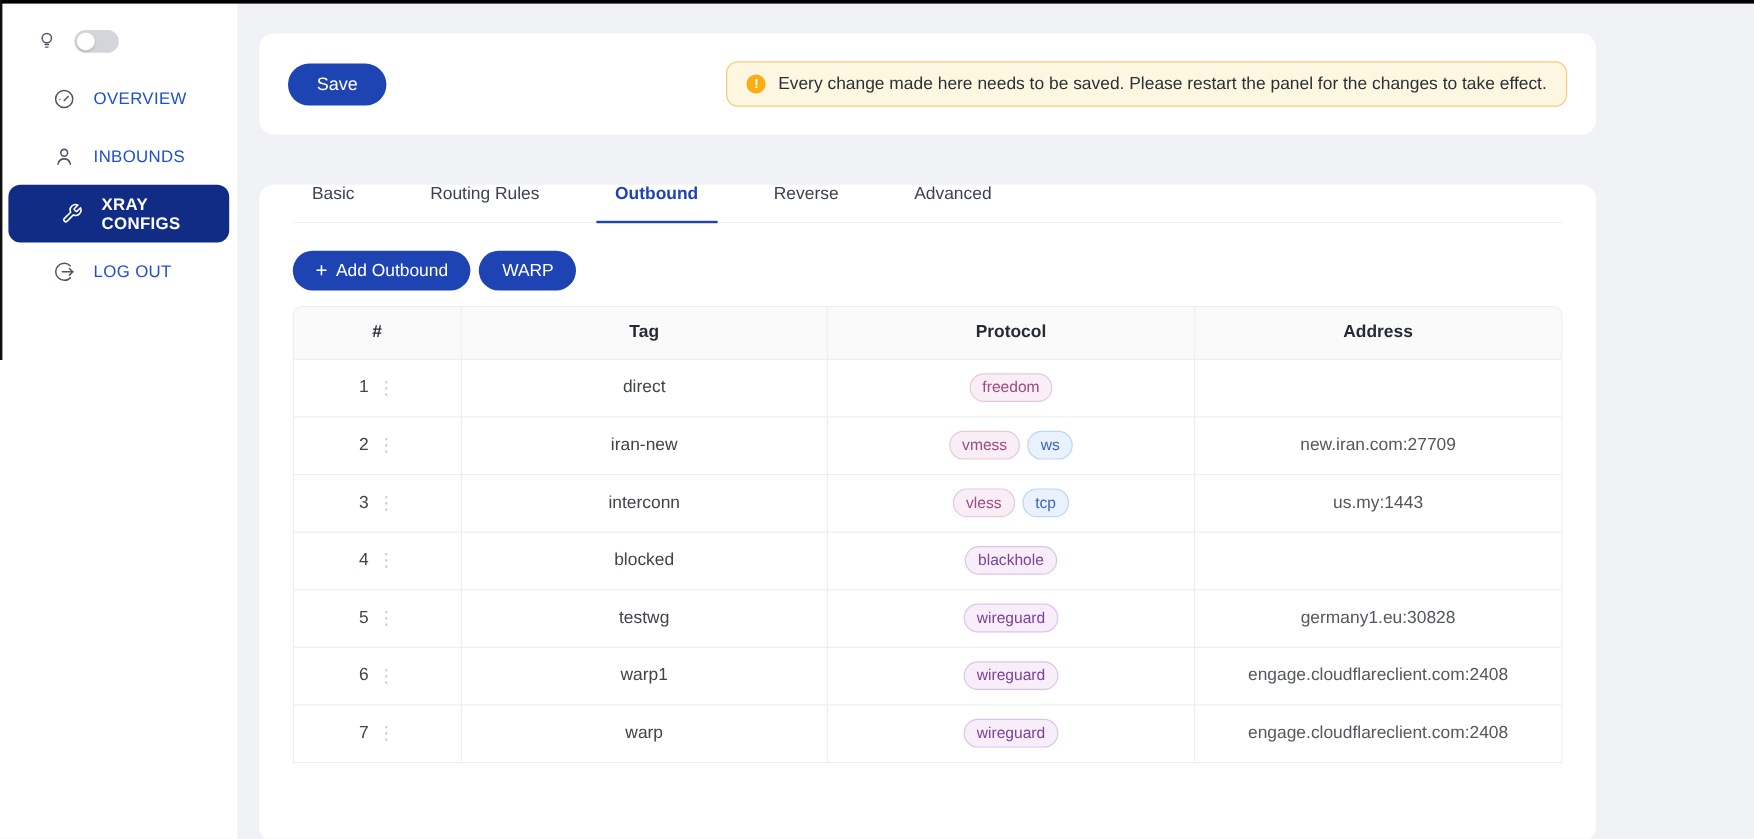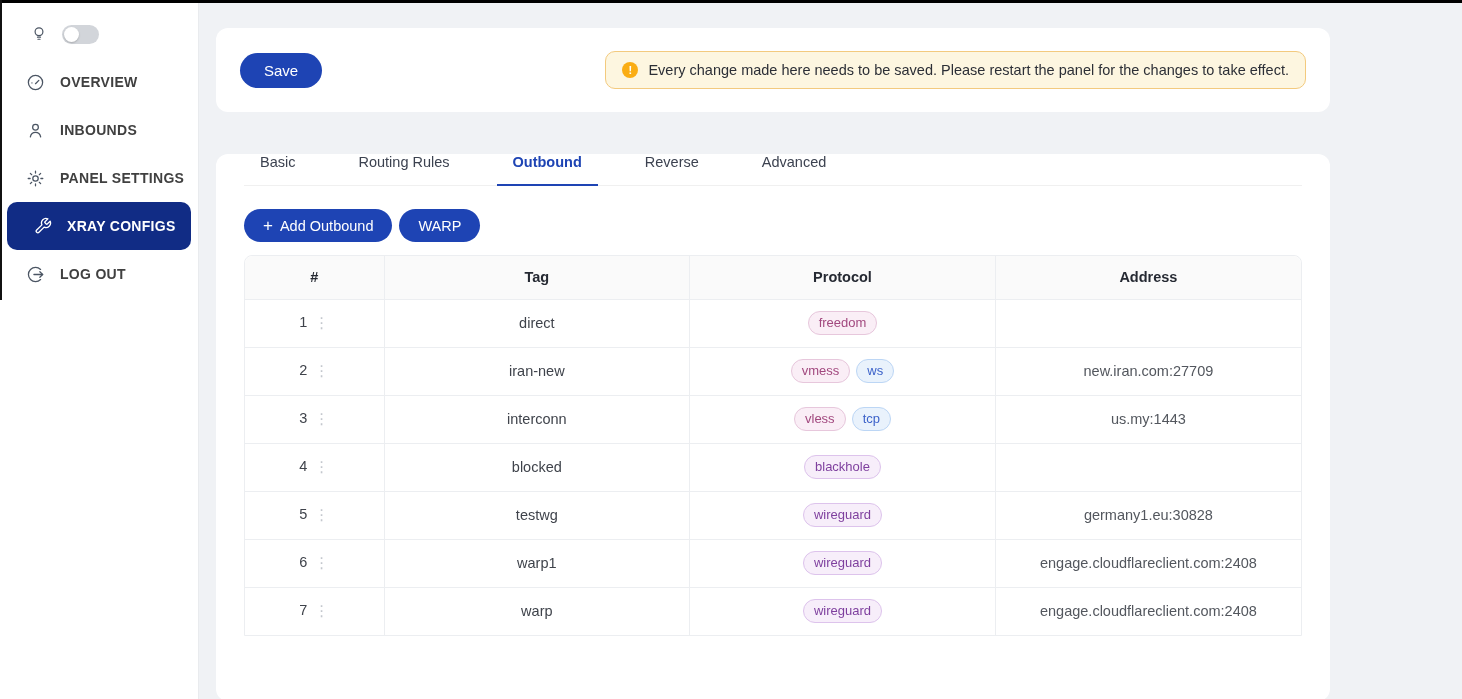--- a/index.html
+++ b/index.html
@@ -28,22 +28,22 @@
   .bulb { color: #4b5563; display: inline-flex; }
   .toggle {
     width: 37px; height: 19px; background: #d2d5da; border-radius: 10px; position: relative; cursor: pointer;
   }
   .toggle .knob {
     position: absolute; top: 2px; left: 2px; width: 15px; height: 15px; border-radius: 50%;
     background: #fff; box-shadow: 0 1px 2px rgba(0,0,0,.2);
   }
   .menu { margin-top: 10px; }
   .menu-item {
-    height: 48px; display: flex; align-items: center; gap: 15px; padding-left: 26px;
-    color: #404040; font-size: 14px; font-weight: 700; letter-spacing: .3px; cursor: pointer;
+    height: 48px; display: flex; align-items: center; gap: 15px; padding-left: 44px;
+    color: #1d4ed8; font-size: 14px; font-weight: 400; letter-spacing: .3px; cursor: pointer;
   }
   .menu-item .mi-icon { display: inline-flex; color: #4b5563; width: 19px; justify-content: center; }
   .menu-item.active {
     background: var(--active-navy); color: #ffffff; margin: 0 7px; 
     border-radius: 10px; font-weight: 700;
   }
   .menu-item.active .mi-icon { color: #ffffff; }
 
   
   .main { position: absolute; left: 199px; top: 0; width: 1146px; height: 699px; padding: 28px 15px 0 17px; }
@@ -144,29 +144,20 @@
       <span>OVERVIEW</span>
     </div>
     <div class="menu-item">
       <span class="mi-icon">
         <svg width="19" height="19" viewBox="0 0 24 24" fill="none" stroke="currentColor" stroke-width="1.6" stroke-linecap="round">
           <circle cx="12" cy="8" r="3.6"></circle>
             <path d="M5.5 20c.8-4 3.2-5.6 6.5-5.6S17.7 16 18.5 20"></path>
         </svg>
       </span>
       <span>INBOUNDS</span>
-    </div>
-    <div class="menu-item">
-      <span class="mi-icon">
-        <svg width="19" height="19" viewBox="0 0 24 24" fill="none" stroke="currentColor" stroke-width="1.6" stroke-linecap="round">
-          <circle cx="12" cy="12" r="3.4"></circle>
-          <path d="M12 2.8v2.4M12 18.8v2.4M2.8 12h2.4M18.8 12h2.4M5.5 5.5l1.7 1.7M16.8 16.8l1.7 1.7M18.5 5.5l-1.7 1.7M7.2 16.8l-1.7 1.7"></path>
-        </svg>
-      </span>
-      <span>PANEL SETTINGS</span>
     </div>
     <div class="menu-item active">
       <span class="mi-icon">
         <svg width="18" height="18" viewBox="0 0 24 24" fill="none" stroke="currentColor" stroke-width="1.8" stroke-linecap="round" stroke-linejoin="round">
           <path d="M14.7 6.3a1 1 0 0 0 0 1.4l1.6 1.6a1 1 0 0 0 1.4 0l3.77-3.77a6 6 0 0 1-7.94 7.94l-6.91 6.91a2.12 2.12 0 0 1-3-3l6.91-6.91a6 6 0 0 1 7.94-7.94l-3.76 3.76z"></path>
         </svg>
       </span>
       <span>XRAY CONFIGS</span>
     </div>
     <div class="menu-item">

